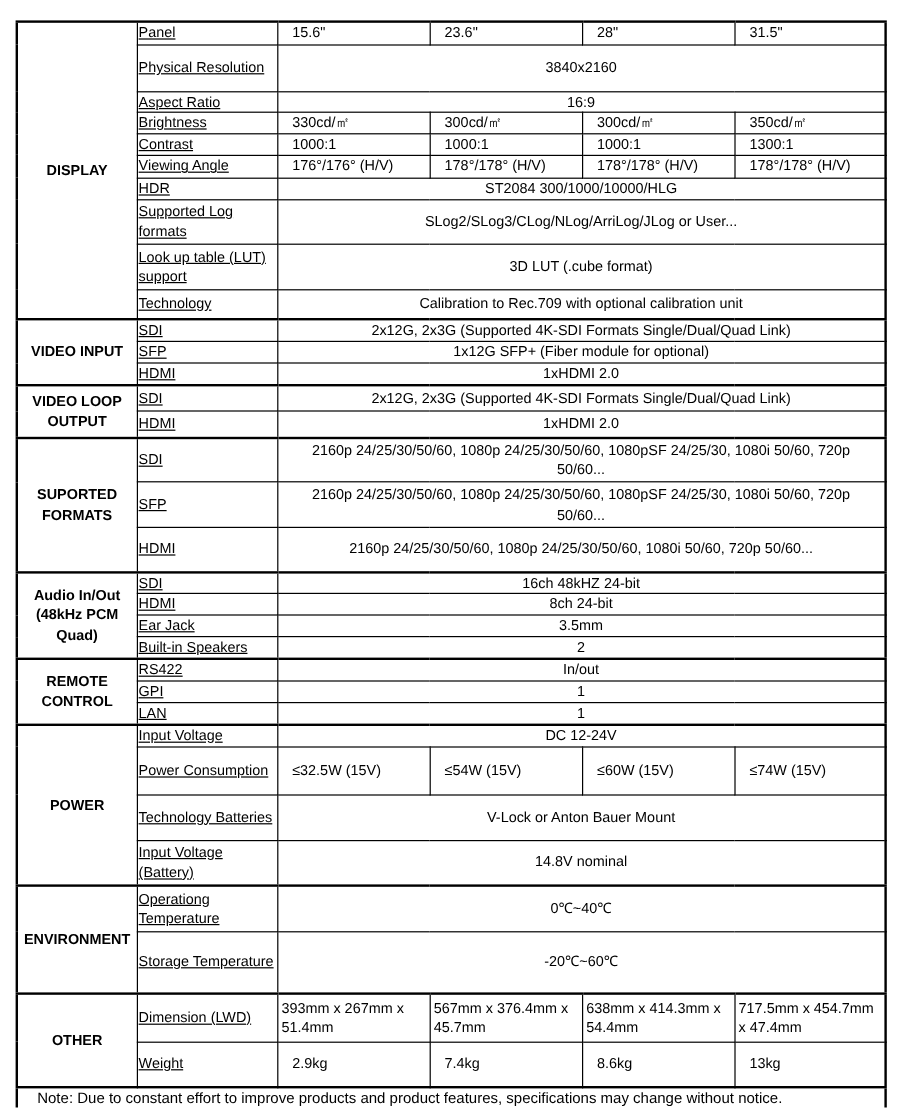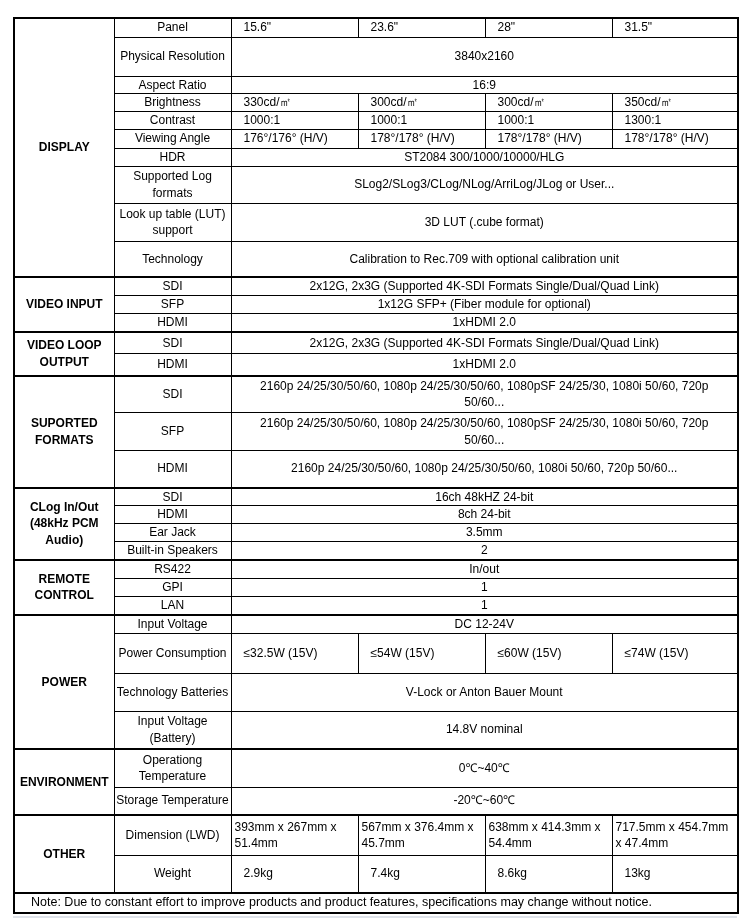--- a/index.html
+++ b/index.html
@@ -25,21 +25,21 @@
     padding: 0 2px;
     vertical-align: middle;
     overflow: hidden;
     word-wrap: break-word;
   }
   .group-cell {
     font-weight: bold;
     text-align: center;
     padding: 4px 3px;
   }
-  .prop-cell { text-align: center; padding: 0 1px; }
+  .prop-cell { text-align: left; padding: 0 1px; text-decoration: underline; }
   .span-cell { text-align: center; padding: 0 8px; }
   .value-cell { text-align: left; padding-left: 12px; padding-right: 3px; }
   .value-cell.tight { padding-left: 3px; padding-right: 1px; }
   tr.section-start > td { border-top: 2px solid #000; }
   .note-cell {
     text-align: left;
     padding-left: 16px;
     font-size: 12.5px;
   }
   .bottom-sliver {
@@ -105,21 +105,21 @@
           <td colspan="4" class="span-cell">ST2084 300/1000/10000/HLG</td>
         </tr>
         <tr style="height: 37px;">
           <td class="prop-cell">Supported Log formats</td>
           <td colspan="4" class="span-cell">SLog2/SLog3/CLog/NLog/ArriLog/JLog or User...</td>
         </tr>
         <tr style="height: 38px;">
           <td class="prop-cell">Look up table (LUT) support</td>
           <td colspan="4" class="span-cell">3D LUT (.cube format)</td>
         </tr>
-        <tr style="height: 36px;">
+        <tr style="height: 25px;">
           <td class="prop-cell">Technology</td>
           <td colspan="4" class="span-cell">Calibration to Rec.709 with optional calibration unit</td>
         </tr>
         <tr class="section-start" style="height: 18px;">
           <td rowspan="3" class="group-cell">VIDEO INPUT</td>
           <td class="prop-cell">SDI</td>
           <td colspan="4" class="span-cell">2x12G, 2x3G (Supported 4K-SDI Formats Single/Dual/Quad Link)</td>
         </tr>
         <tr style="height: 18px;">
           <td class="prop-cell">SFP</td>
@@ -145,21 +145,21 @@
         </tr>
         <tr style="height: 38px;">
           <td class="prop-cell">SFP</td>
           <td colspan="4" class="span-cell">2160p 24/25/30/50/60, 1080p 24/25/30/50/60, 1080pSF 24/25/30, 1080i 50/60, 720p 50/60...</td>
         </tr>
         <tr style="height: 37px;">
           <td class="prop-cell">HDMI</td>
           <td colspan="4" class="span-cell">2160p 24/25/30/50/60, 1080p 24/25/30/50/60, 1080i 50/60, 720p 50/60...</td>
         </tr>
         <tr class="section-start" style="height: 18px;">
-          <td rowspan="4" class="group-cell">CLog In/Out (48kHz PCM Audio)</td>
+          <td rowspan="4" class="group-cell">Audio In/Out (48kHz PCM Quad)</td>
           <td class="prop-cell">SDI</td>
           <td colspan="4" class="span-cell">16ch 48kHZ 24-bit</td>
         </tr>
         <tr style="height: 18px;">
           <td class="prop-cell">HDMI</td>
           <td colspan="4" class="span-cell">8ch 24-bit</td>
         </tr>
         <tr style="height: 18px; padding-left: 20px;">
           <td class="prop-cell">Ear Jack</td>
           <td colspan="4" class="span-cell">3.5mm</td>
@@ -199,21 +199,21 @@
         </tr>
         <tr style="height: 38px;">
           <td class="prop-cell">Input Voltage (Battery)</td>
           <td colspan="4" class="span-cell">14.8V nominal</td>
         </tr>
         <tr class="section-start" style="height: 38px;">
           <td rowspan="2" class="group-cell">ENVIRONMENT</td>
           <td class="prop-cell">Operationg Temperature</td>
           <td colspan="4" class="span-cell">0℃~40℃</td>
         </tr>
-        <tr style="height: 28px;">
+        <tr style="height: 52px;">
           <td class="prop-cell">Storage Temperature</td>
           <td colspan="4" class="span-cell">-20℃~60℃</td>
         </tr>
         <tr class="section-start" style="height: 40px;">
           <td rowspan="2" class="group-cell">OTHER</td>
           <td class="prop-cell">Dimension (LWD)</td>
           <td class="value-cell tight">393mm x 267mm x 51.4mm</td>
           <td class="value-cell tight">567mm x 376.4mm x 45.7mm</td>
           <td class="value-cell tight">638mm x 414.3mm x 54.4mm</td>
           <td class="value-cell tight">717.5mm x 454.7mm x 47.4mm</td>

